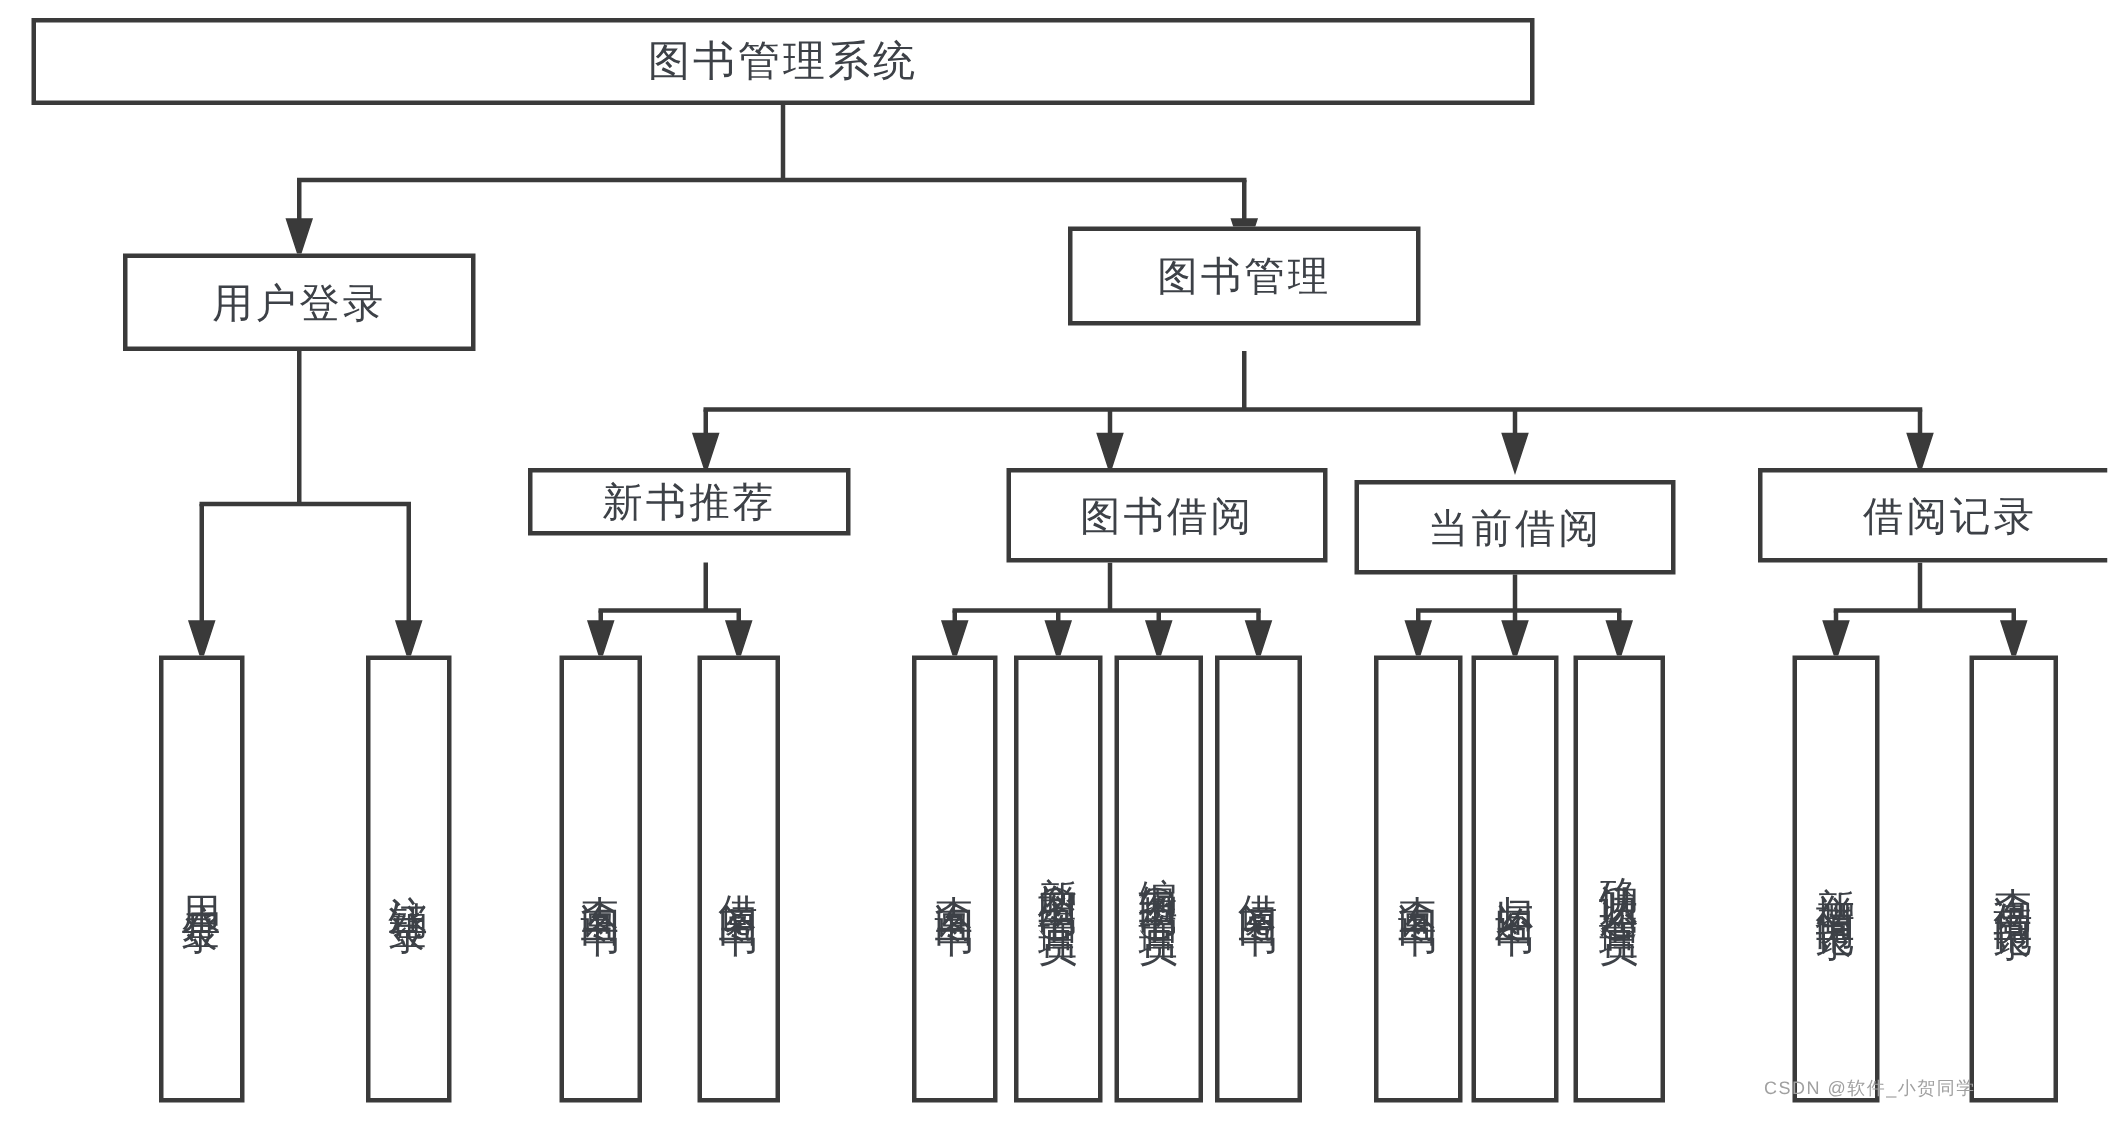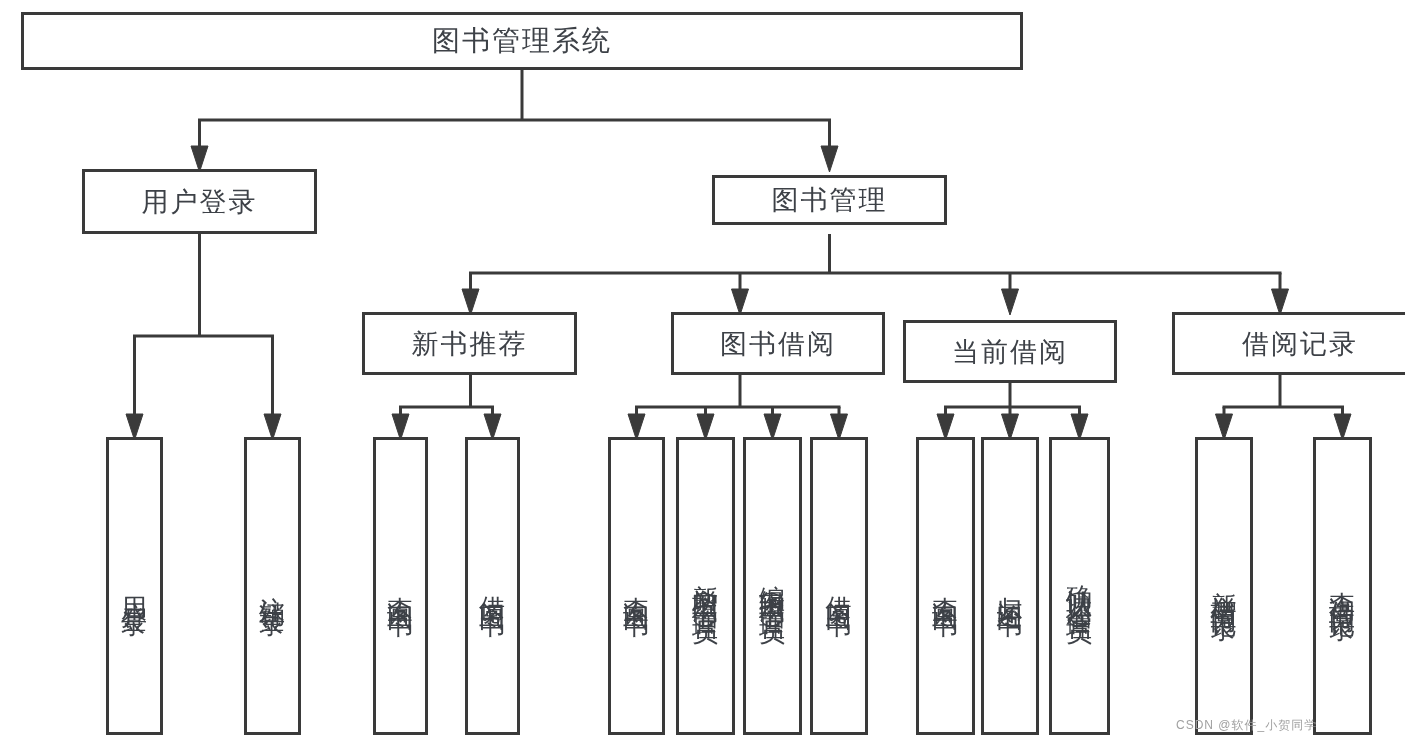--- a/index.html
+++ b/index.html
@@ -110,24 +110,24 @@
       <line x1="1342.5" y1="407" x2="1342.5" y2="419"></line>
       <polygon points="1334,414 1351,414 1342.5,440"></polygon>
     </svg>
   <span class="watermark">CSDN @软件_小贺同学</span>
 <div class="node horizontal root" style="left: 21px; top: 12px; width: 1002px; height: 58px;">
       <span>图书管理系统</span>
     </div>
     <div class="node horizontal" style="left: 82px; top: 169px; width: 235px; height: 65px;">
       <span>用户登录</span>
     </div>
-    <div class="node horizontal" style="left: 712px; top: 175px; width: 235px; height: 50px;">
+    <div class="node horizontal" style="left: 712px; top: 151px; width: 235px; height: 66px;">
       <span>图书管理</span>
     </div>
-    <div class="node horizontal" style="left: 362px; top: 312px; width: 215px; height: 63px;">
+    <div class="node horizontal" style="left: 352px; top: 312px; width: 215px; height: 45px;">
       <span>新书推荐</span>
     </div>
     <div class="node horizontal" style="left: 633px; top: 312px; width: 214px; height: 63px; margin-left: 38px;">
       <span>图书借阅</span>
     </div>
     <div class="node horizontal" style="left: 903px; top: 320px; width: 214px; height: 63px;">
       <span>当前借阅</span>
     </div>
     <div class="node horizontal" style="left: 1172px; top: 312px; width: 256px; height: 63px;">
       <span>借阅记录</span>

